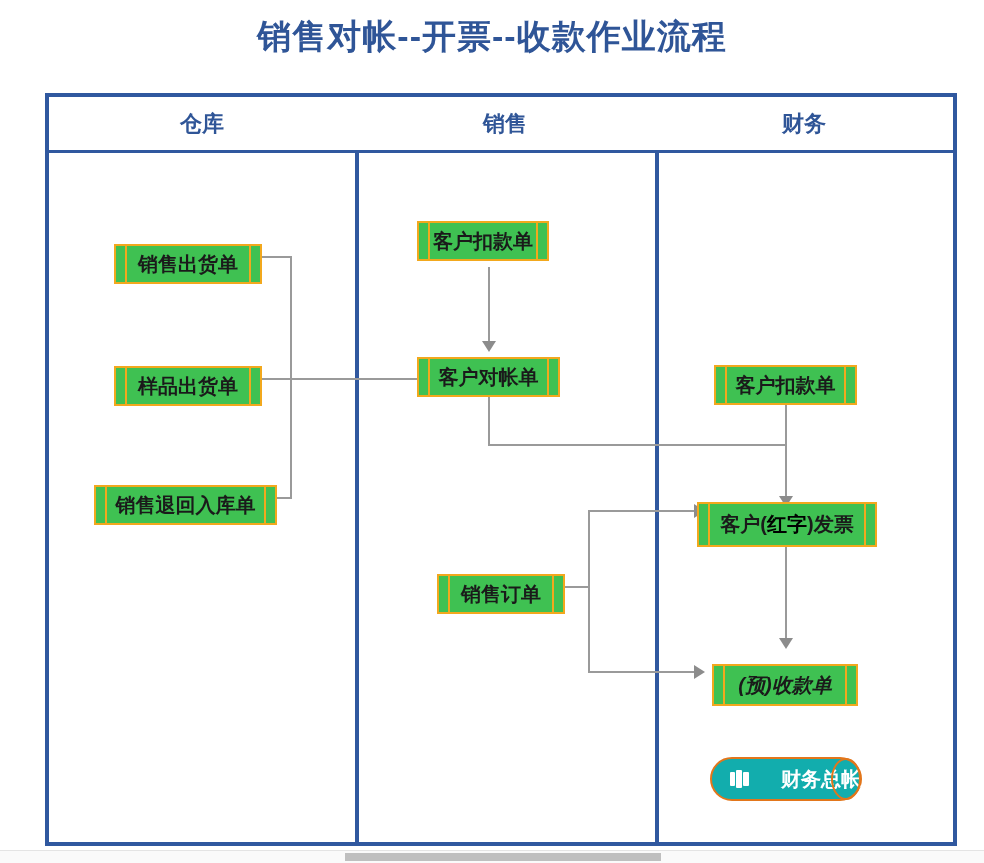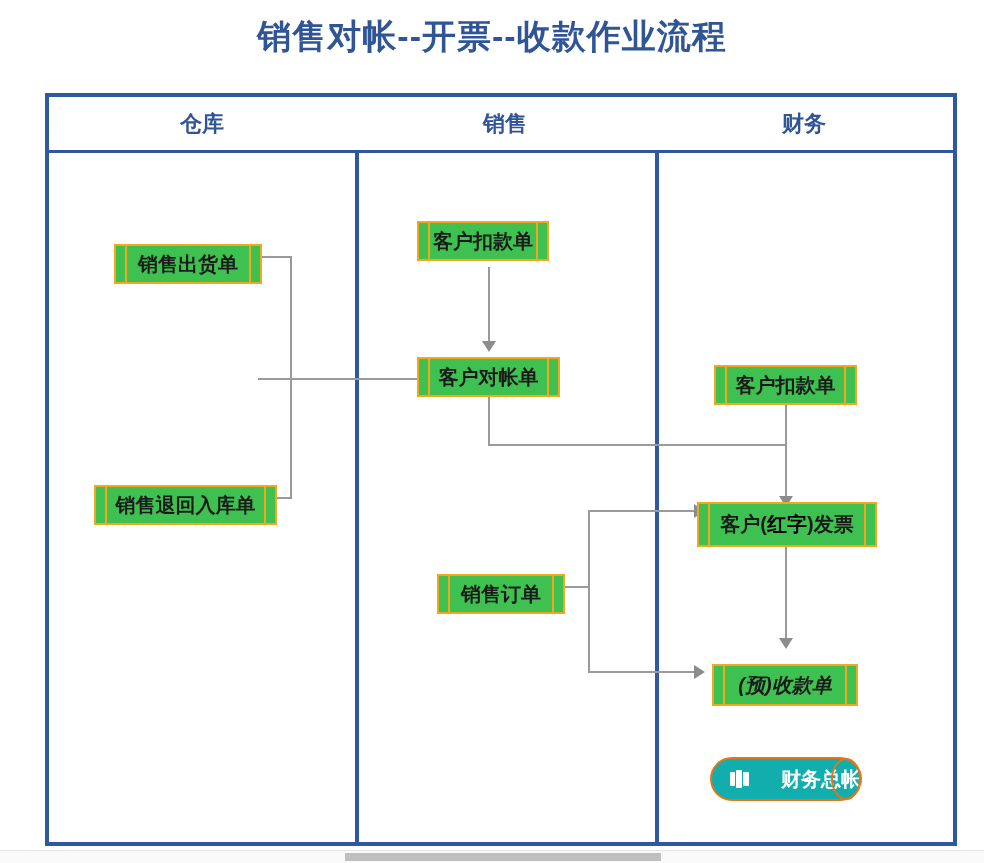--- a/index.html
+++ b/index.html
@@ -126,20 +126,23 @@
   <div class="conn h" style="left:539px;top:574px;width:107px;"></div>
   <div class="arrow-head right" style="left:645px;top:568px;"></div>
 
   <div class="conn v" style="left:736px;top:442px;width:2px;height:102px;"></div>
   <div class="arrow-head down" style="left:730px;top:541px;"></div>
 
   <div class="node" style="left:65px;top:139px;width:148px;height:40px;">
     <span class="txt">销售出货单</span>
   </div>
 
+  <div class="node" style="left:65px;top:261px;width:148px;height:40px;">
+    <span class="txt">样品出货单</span>
+  </div>
 
   <div class="node" style="left:45px;top:380px;width:183px;height:40px;">
     <span class="txt">销售退回入库单</span>
   </div>
 
   <div class="node" style="left:368px;top:116px;width:132px;height:40px;align-items:center;">
     <span class="txt">客户扣款单</span>
   </div>
 
   <div class="node" style="left:368px;top:252px;width:143px;height:40px;">

